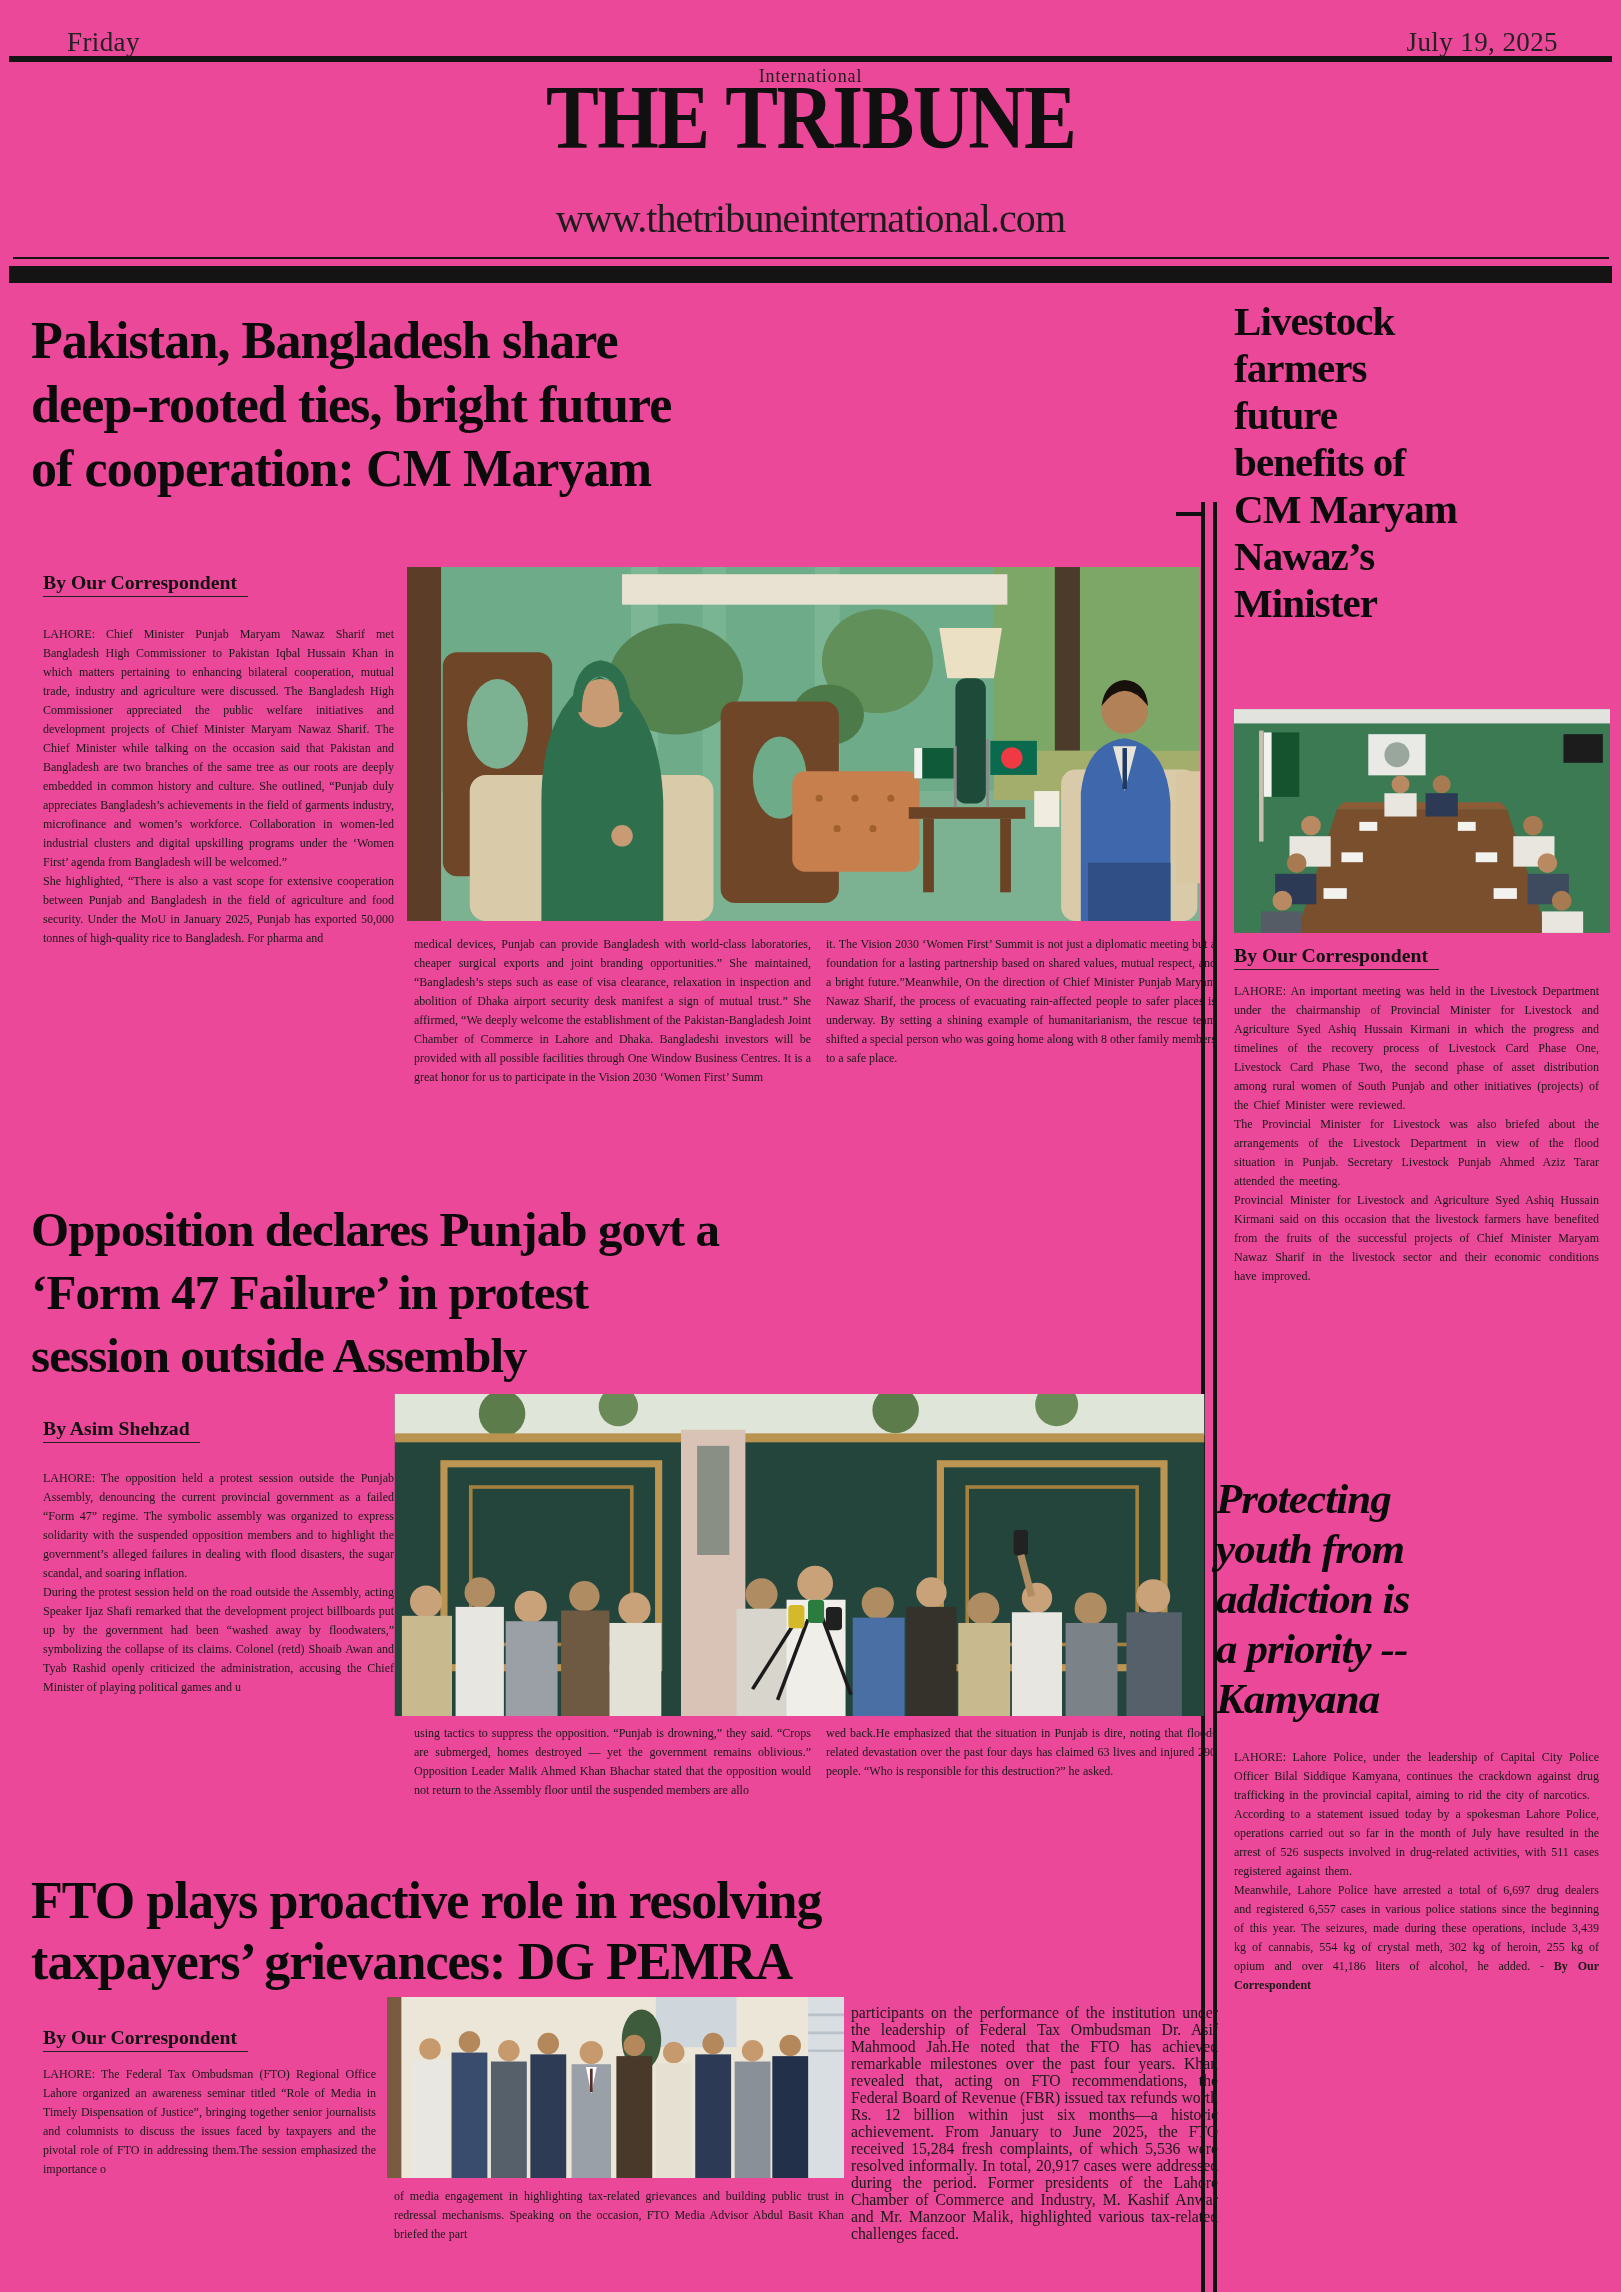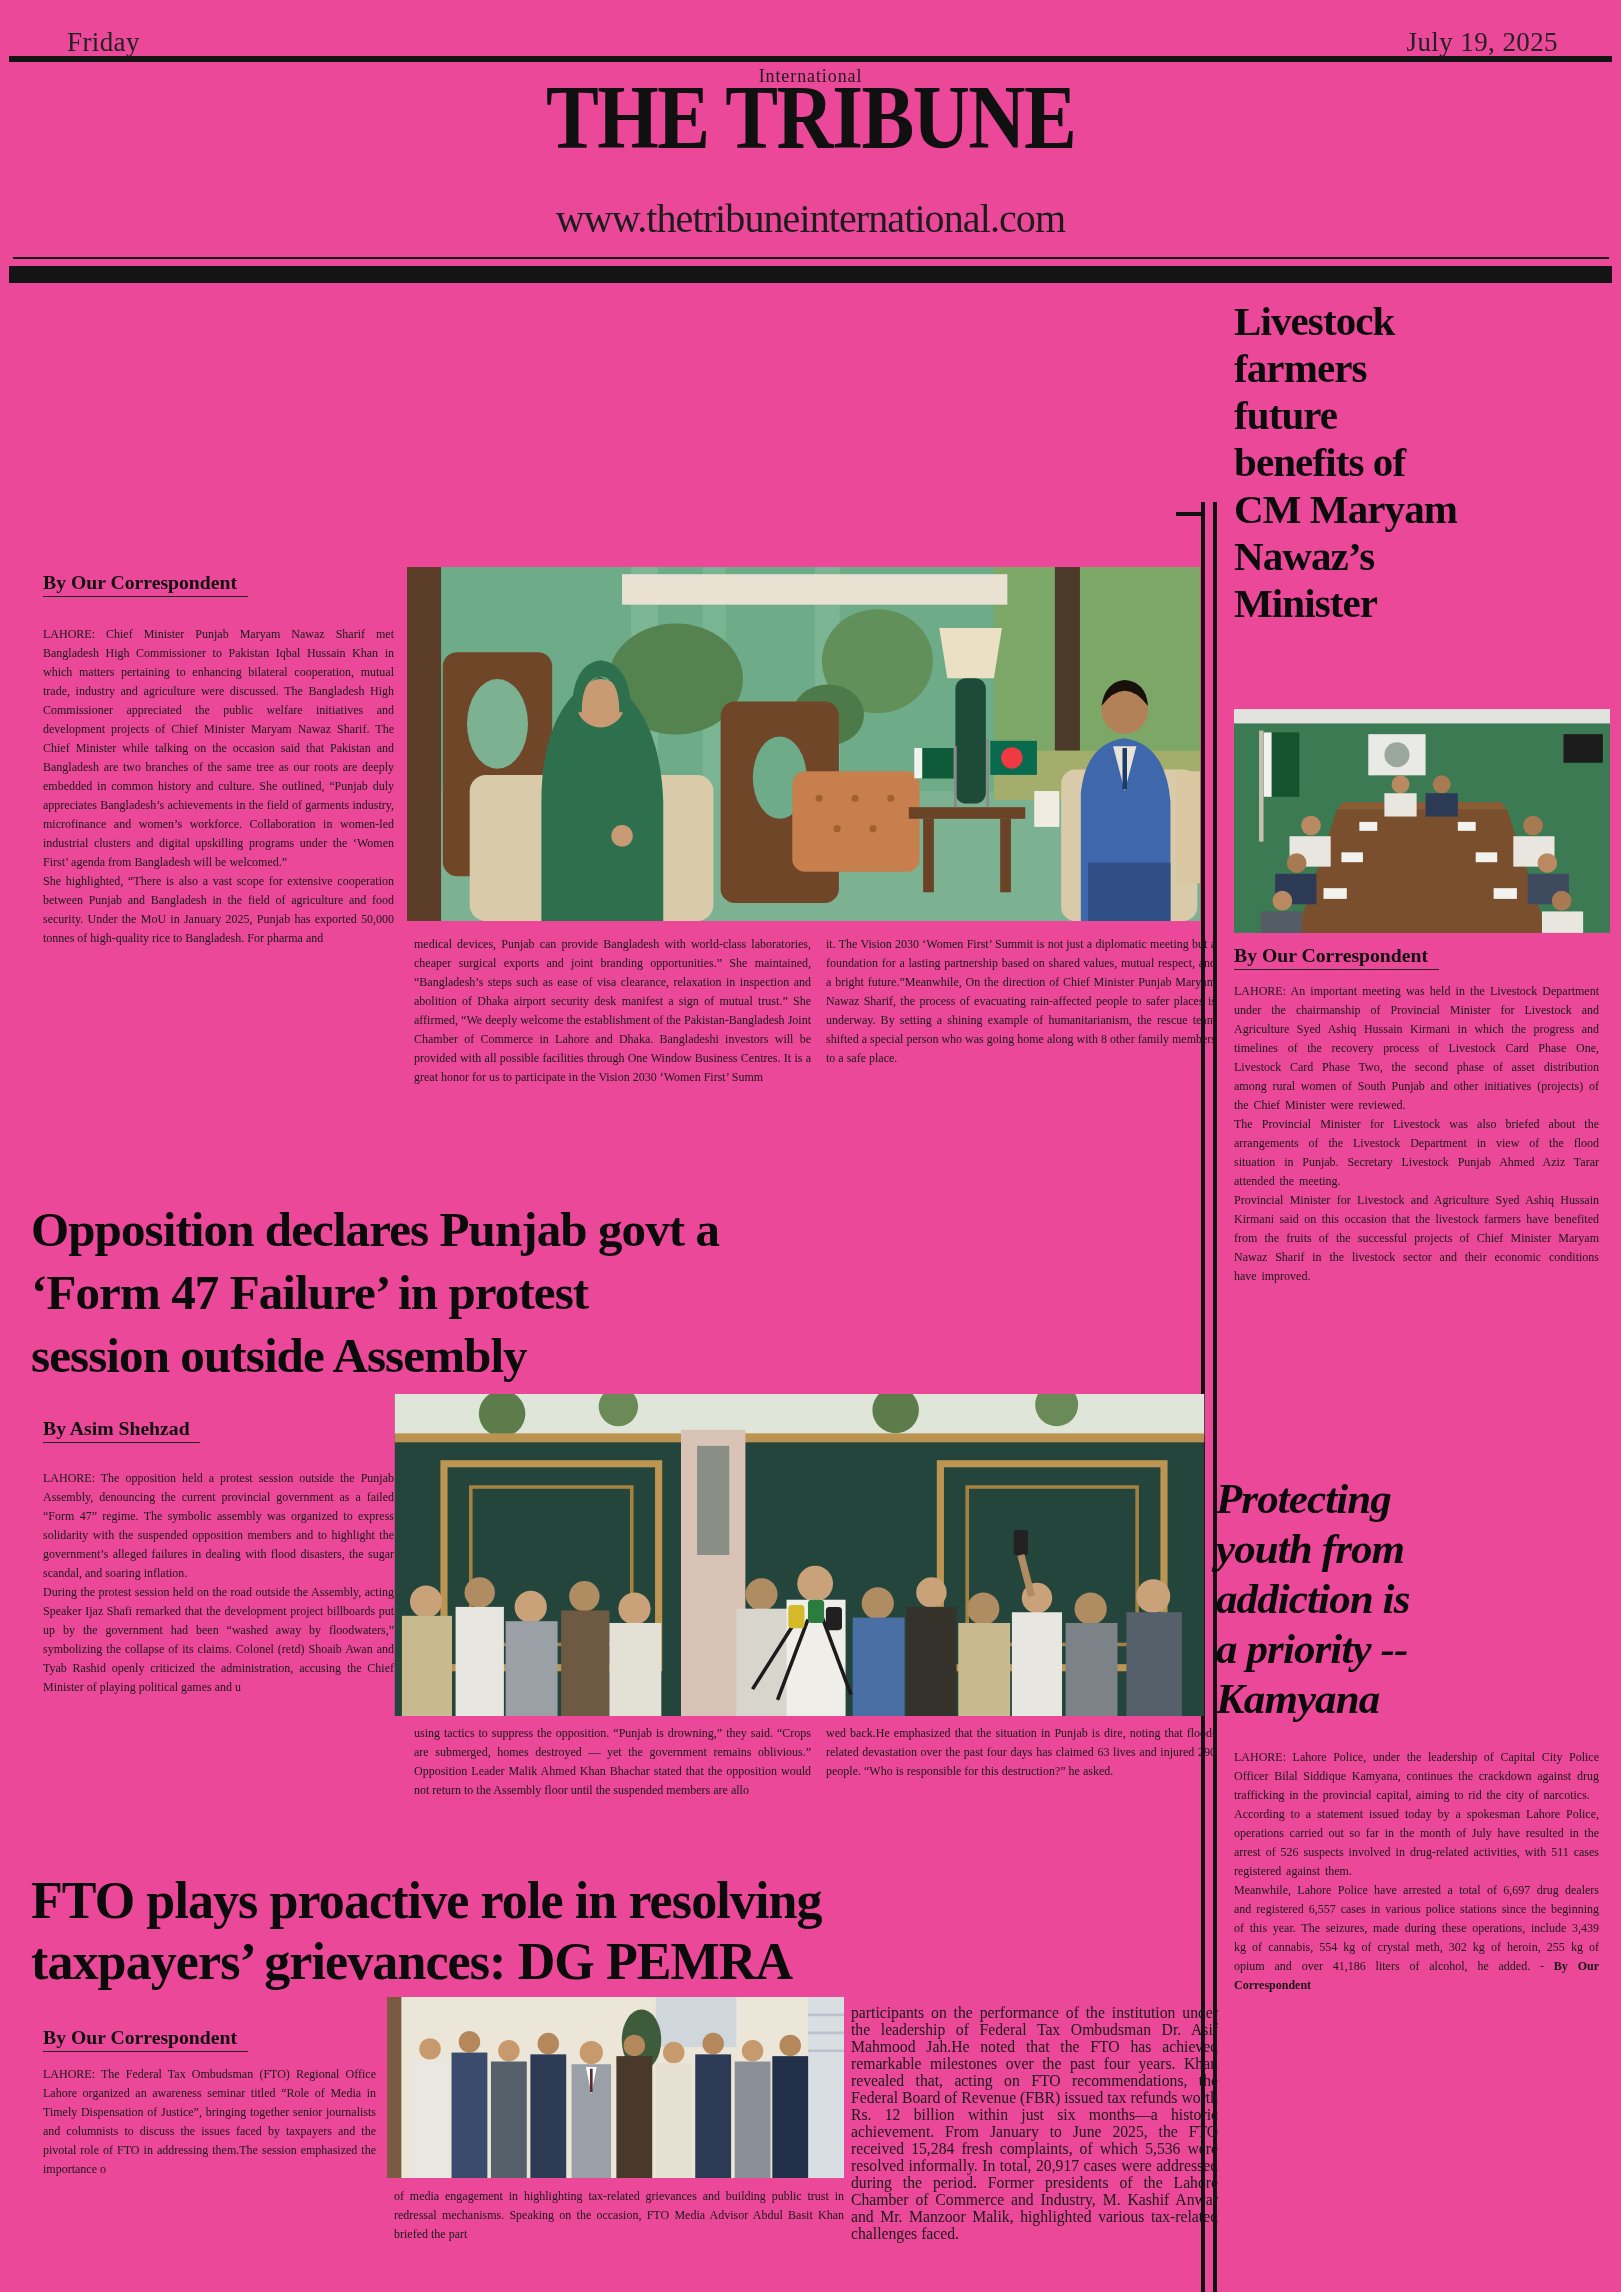--- a/index.html
+++ b/index.html
@@ -43,20 +43,25 @@
     <span class="masthead-inner">THE TRIBUNE</span>
   </div>
   <div class="abs website" style="top:195px;">www.thetribuneinternational.com</div>
   <div class="abs rule" style="left:12.5px;top:257px;width:1596px;height:1.8px;"></div>
   <div class="abs rule" style="left:9px;top:266px;width:1603px;height:17px;"></div>
 
   <div class="abs vdiv" style="left:1201px;top:502px;width:3.6px;height:1791px;"></div>
   <div class="abs vdiv" style="left:1213px;top:502px;width:3.6px;height:1791px;"></div>
   <div class="abs vdiv" style="left:1176px;top:512px;width:29px;height:3.6px;"></div>
 
+  <div class="abs" style="left:31px;top:309px;width:1191px;">
+    <div class="hl hl-main">Pakistan, Bangladesh share</div>
+    <div class="hl hl-main">deep-rooted ties, bright future</div>
+    <div class="hl hl-main">of cooperation: CM Maryam</div>
+  </div>
   <div class="abs" style="left:43px;top:571px;">
     <span class="byline">By Our Correspondent</span>
   </div>
 
   <div class="abs" style="left:407px;top:567px;">
     <svg width="793" height="354" viewBox="0 0 885 395">
       <rect width="885" height="395" fill="#7cb292"></rect>
       <rect width="885" height="250" fill="#6dab89"></rect>
       <rect x="250" y="0" width="30" height="250" fill="#8cc2a2" opacity=".5"></rect>
       <rect x="330" y="0" width="26" height="250" fill="#8cc2a2" opacity=".4"></rect>

